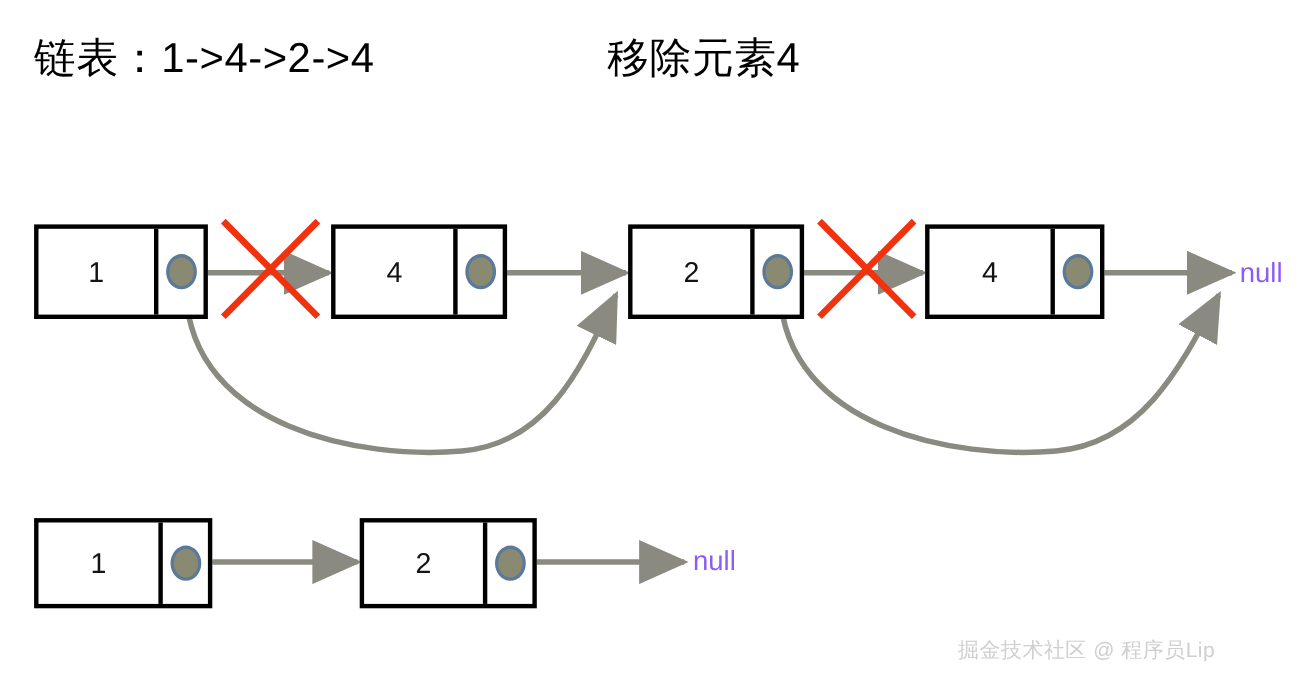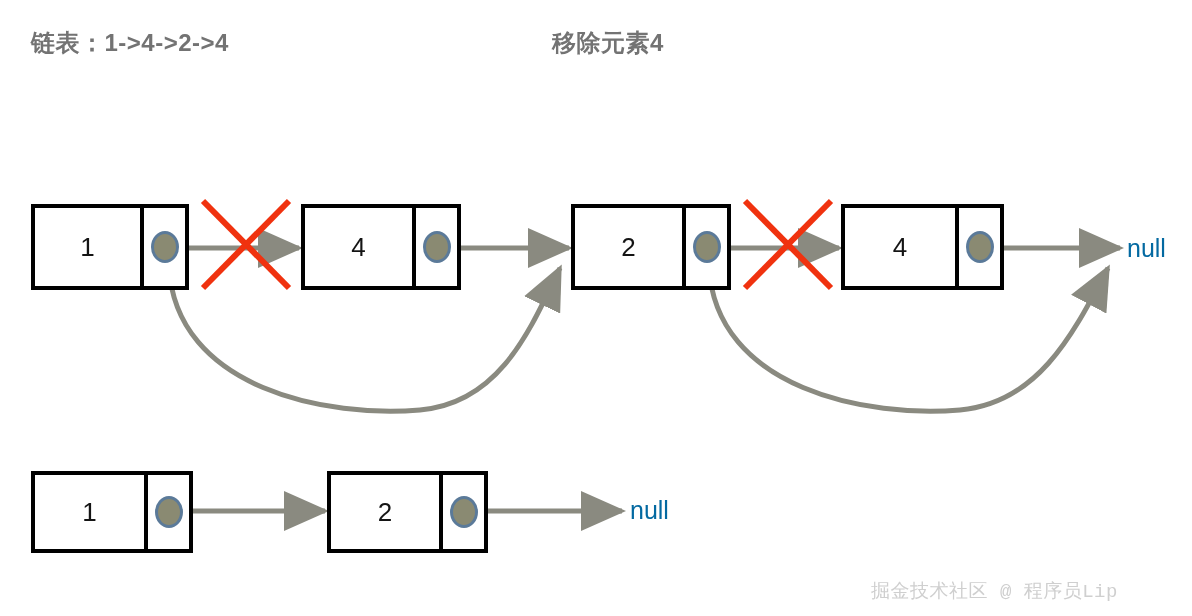--- a/index.html
+++ b/index.html
@@ -12,23 +12,23 @@
     height: 616px;
     position: relative;
     overflow: hidden;
     font-family: "Liberation Sans", "DejaVu Sans", sans-serif;
     color: #111111;
   }
 
   
   .heading {
     position: absolute;
-    font-size: 24px;
-    font-weight: 700;
-    color: #737373;
+    font-size: 38px;
+    font-weight: 400;
+    color: #000000;
     white-space: nowrap;
     letter-spacing: 0.5px;
   }
   #title-linked-list { left: 31px;  top: 27px; }
   #title-operation   { left: 552px; top: 27px; }
 
   
   #diagram-canvas {
     position: absolute;
     left: 0;
@@ -70,36 +70,35 @@
     border-radius: 50%;
     background: #8a8a72;
     border: 3px solid #5b7a99;
     box-sizing: border-box;
   }
 
   
   .null-label {
     position: absolute;
     font-size: 25px;
-    color: #0369a1;
+    color: #8b5cf6;
     white-space: nowrap;
   }
   #null-top    { left: 1127px; top: 234px; }
   #null-bottom { left: 630px;  top: 496px; }
 
   
   #watermark {
     position: absolute;
     left: 871px;
     top: 578px;
     font-size: 19px;
     color: #cfcfcf;
     white-space: nowrap;
     letter-spacing: 0.5px;
-    font-family: Liberation Mono, monospace;
   }
 </style>
 </head>
 <body>
 
 <div class="heading" id="title-linked-list">链表：1-&gt;4-&gt;2-&gt;4</div>
 
 <div class="heading" id="title-operation">移除元素4</div>
 
 <svg id="diagram-canvas" viewBox="0 0 1192 616">

